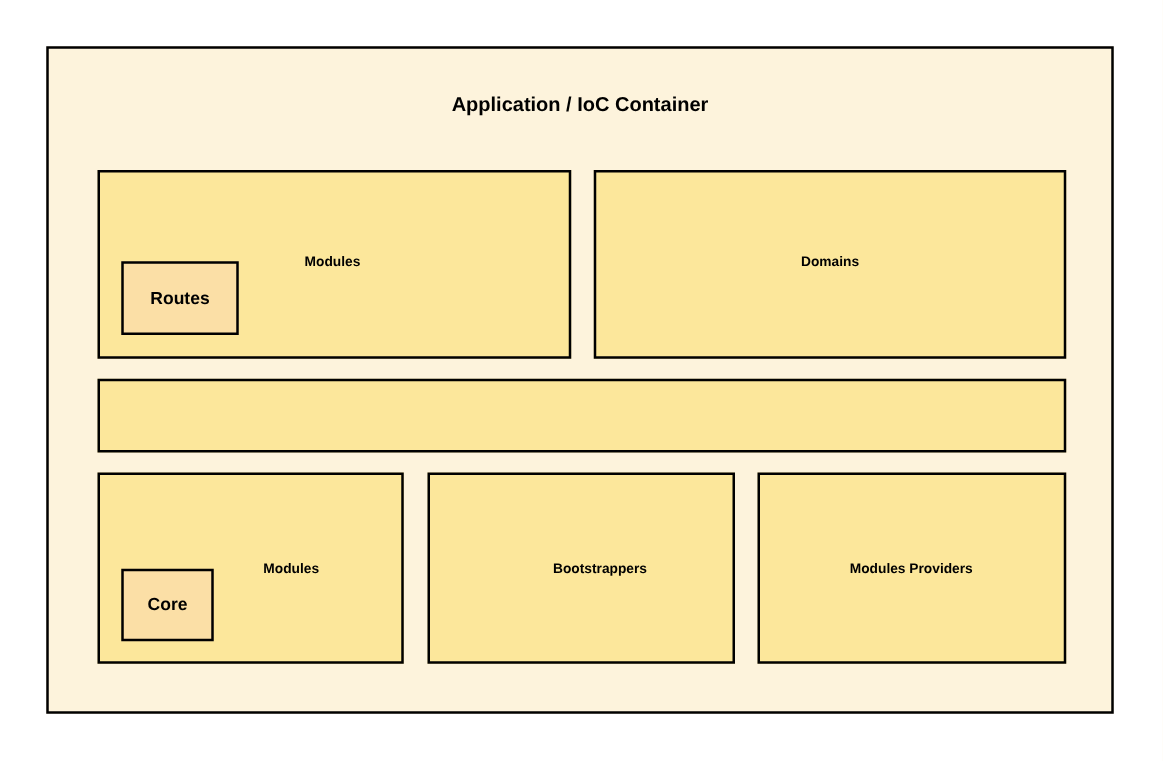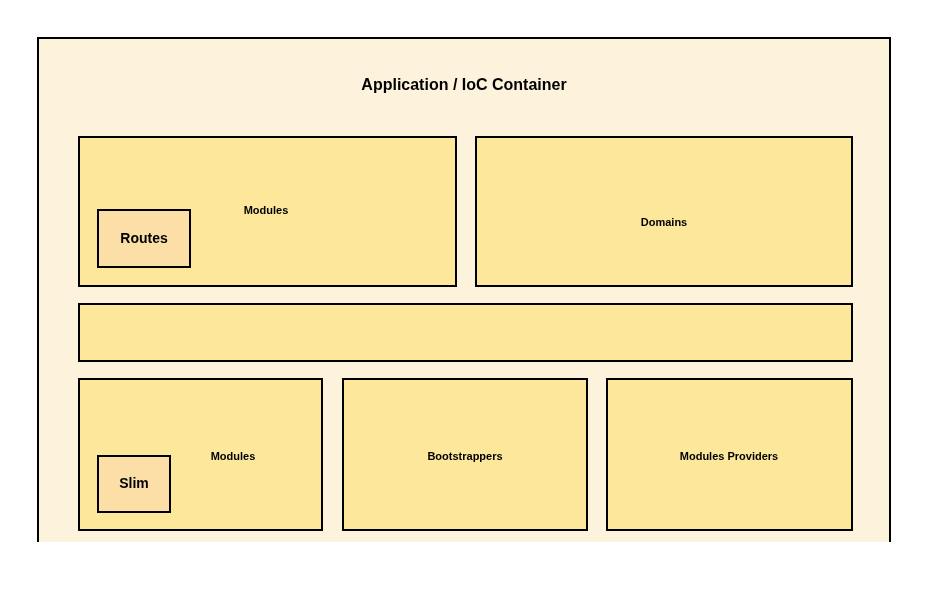--- a/index.html
+++ b/index.html
@@ -8,21 +8,21 @@
     padding: 0;
     background: #ffffff;
   }
   body {
     font-family: "Liberation Sans", sans-serif;
     -webkit-font-smoothing: none;
   }
   #canvas {
     position: relative;
     width: 930px;
-    height: 542px;
+    height: 609px;
     background: #ffffff;
     overflow: hidden;
   }
 
   
   .box {
     position: absolute;
     box-sizing: border-box;
     border: 2px solid #000000;
     color: #000000;
@@ -80,34 +80,34 @@
   <div class="box panel-box" style="left: 78px; top: 136px; width: 379px; height: 151px; background: rgb(252, 231, 155); border-color: rgb(0, 0, 0);">
   </div>
   <div class="label label-panel label-center" style="left: 266px; top: 210px; color: rgb(0, 0, 0);">Modules</div>
 
   <div class="box nested-box" style="left: 97px; top: 209px; width: 94px; height: 59px; background: rgb(251, 223, 166); border-color: rgb(0, 0, 0);">
   </div>
   <div class="label label-nested label-center" style="left: 144px; top: 238px; color: rgb(0, 0, 0);">Routes</div>
 
   <div class="box panel-box" style="left: 475px; top: 136px; width: 378px; height: 151px; background: rgb(252, 231, 155); border-color: rgb(0, 0, 0);">
   </div>
-  <div class="label label-panel label-center" style="left: 664px; top: 210px; color: rgb(0, 0, 0); margin-top: 12px;">Domains</div>
+  <div class="label label-panel label-center" style="left: 664px; top: 210px; color: rgb(0, 0, 0);">Domains</div>
 
   <div class="box panel-box" style="left: 78px; top: 303px; width: 775px; height: 59px; background: rgb(252, 231, 155); border-color: rgb(0, 0, 0);">
   </div>
 
   <div class="box panel-box" style="left: 78px; top: 378px; width: 245px; height: 153px; background: rgb(252, 231, 155); border-color: rgb(0, 0, 0);">
   </div>
   <div class="label label-panel label-center" style="left: 233px; top: 456px; color: rgb(0, 0, 0);">Modules</div>
 
   <div class="box nested-box" style="left: 97px; top: 455px; width: 74px; height: 58px; background: rgb(251, 223, 166); border-color: rgb(0, 0, 0);">
   </div>
-  <div class="label label-nested label-center" style="left: 134px; top: 483px; color: rgb(0, 0, 0);">Slim</div>
+  <div class="label label-nested label-center" style="left: 134px; top: 483px; color: rgb(0, 0, 0);">Core</div>
 
   <div class="box panel-box" style="left: 342px; top: 378px; width: 246px; height: 153px; background: rgb(252, 231, 155); border-color: rgb(0, 0, 0);">
   </div>
-  <div class="label label-panel label-center" style="left: 465px; top: 456px; color: rgb(0, 0, 0);">Bootstrappers</div>
+  <div class="label label-panel label-center" style="left: 480px; top: 456px; color: rgb(0, 0, 0);">Bootstrappers</div>
 
   <div class="box panel-box" style="left: 606px; top: 378px; width: 247px; height: 153px; background: rgb(252, 231, 155); border-color: rgb(0, 0, 0);">
   </div>
   <div class="label label-panel label-center" style="left: 729px; top: 456px; color: rgb(0, 0, 0);">Modules Providers</div>
 
 </div>
 
 </body></html>

